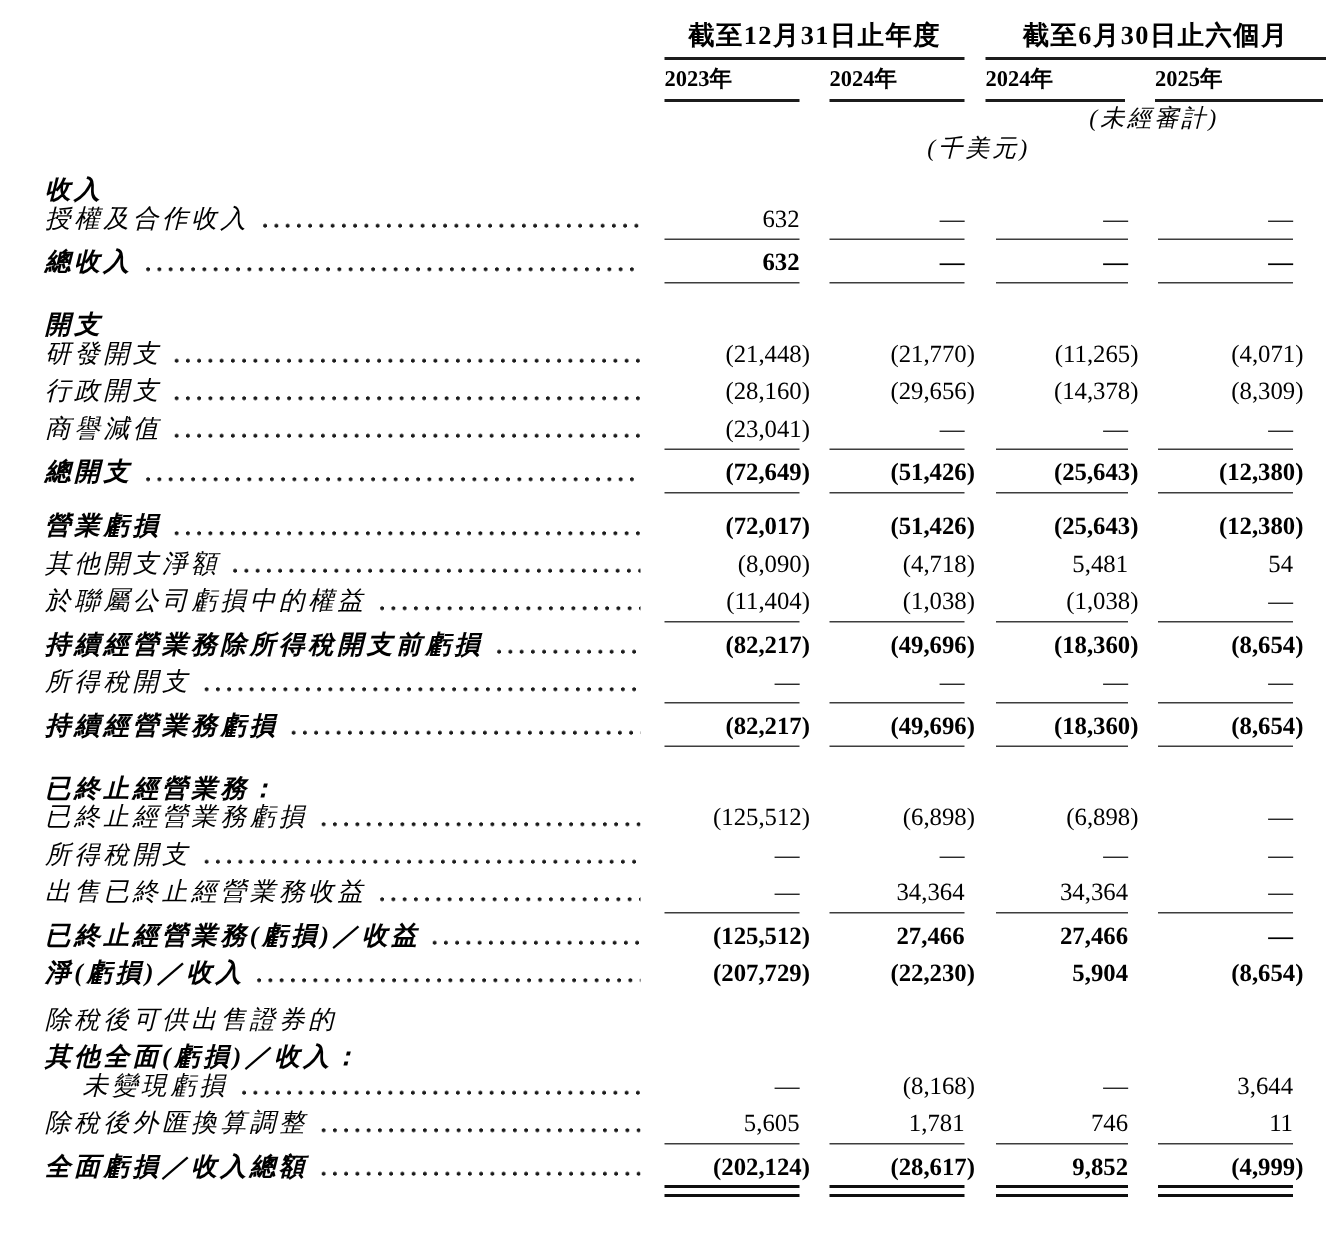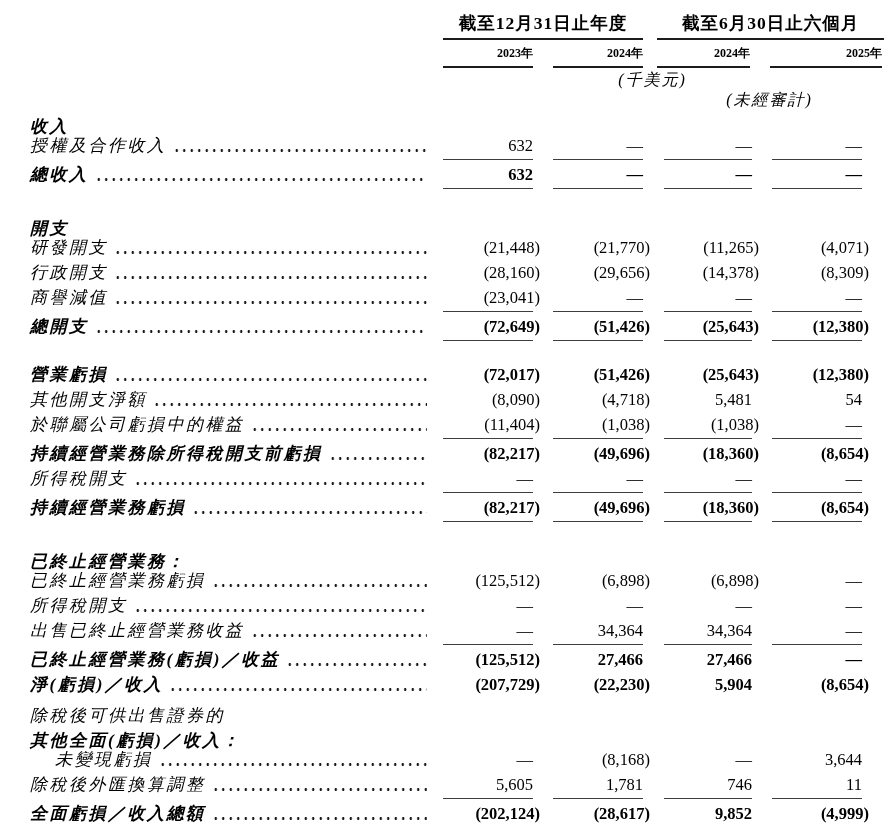--- a/index.html
+++ b/index.html
@@ -15,35 +15,35 @@
   .hgroup {
     flex:none; box-sizing:border-box; height:30px; line-height:26px;
     font-weight:700; font-size:17.5px; letter-spacing:1px; text-align:center;
     border-bottom:2.5px solid #1c1c1c; white-space:nowrap;
   }
   .g1 { width:200px; }
   .g2 { width:227px; margin-left:14px; }
   .hyears { display:flex; height:27px; }
   .hyear {
     flex:none; box-sizing:border-box; height:25px; line-height:21px;
-    font-weight:700; font-size:12px; text-align:right;
+    font-weight:700; font-size:15px; text-align:left;
     border-bottom:2.5px solid #1c1c1c; white-space:nowrap;
   }
   .y1 { width:90px; }
   .y2 { width:90px; margin-left:20px; }
   .y3 { width:93px; margin-left:14px; }
   .y4 { width:112px; margin-left:20px; }
   .noterow { height:20px; line-height:20px; }
   .note { font-style:italic; font-size:16px; letter-spacing:2px; white-space:nowrap; }
   .unit  { margin-left:413px; width:419px; text-align:center; }
   .audit { margin-left:627px; width:225px; text-align:center; }
 
   
   .row { display:flex; align-items:baseline; height:25px; line-height:22px; }
-  .row.space { margin-top:19px; }
+  .row.space { margin-top:7px; }
   .row.r-single { height:29px; }
   .row.r-double { height:31px; }
   .row.bold { font-weight:700; }
   .lbl {
     width:403px; flex:none; box-sizing:border-box; padding-right:6px;
     display:flex; align-items:baseline; font-size:17px; letter-spacing:2.5px;font-style:italic;
   }
   .lbl .t { white-space:nowrap; }
   .lbl.indent { padding-left:25px; }
   .leader {
@@ -83,24 +83,24 @@
 
     <div class="hyears">
       <div class="hspacer"></div>
       <div class="hyear y1">2023年</div>
       <div class="hyear y2">2024年</div>
       <div class="hyear y3">2024年</div>
       <div class="hyear y4">2025年</div>
     </div>
 
     <div class="noterow">
-      <div class="note unit">(千美元)</div>
+      <div class="note audit">(未經審計)</div>
     </div>
     <div class="noterow">
-      <div class="note audit">(未經審計)</div>
+      <div class="note unit">(千美元)</div>
     </div>
 
     <div id="rows">
         <div class="row bold">
           <div class="lbl">
             <span class="t">收入</span>
           </div>
           <div class="cell c1"></div>
           <div class="cell c2"></div>
           <div class="cell c3"></div>

